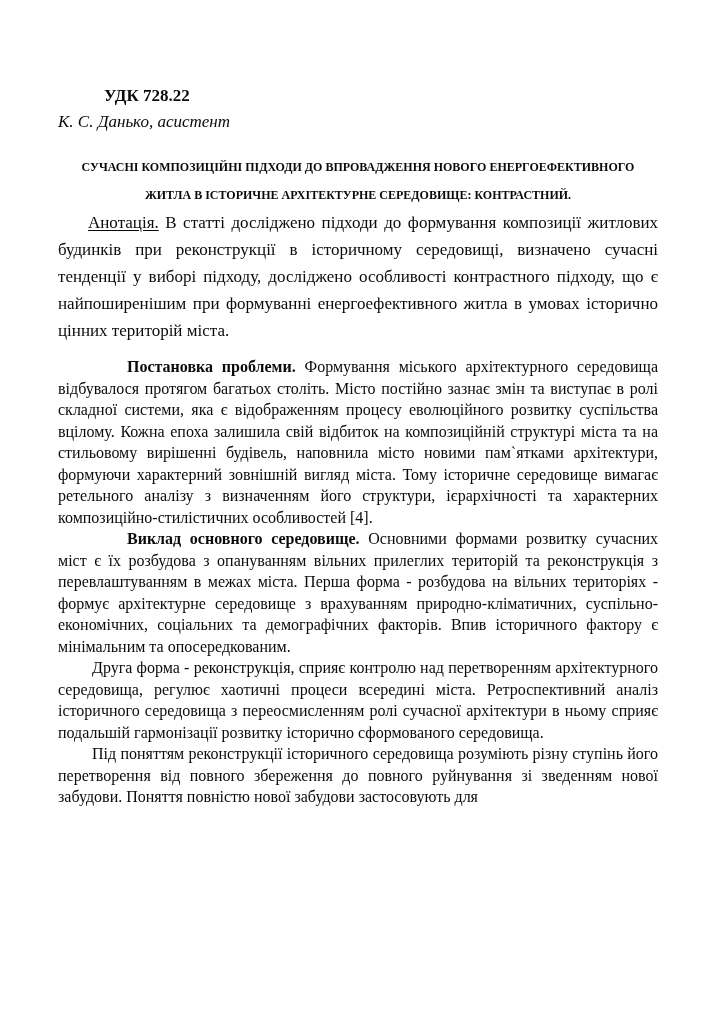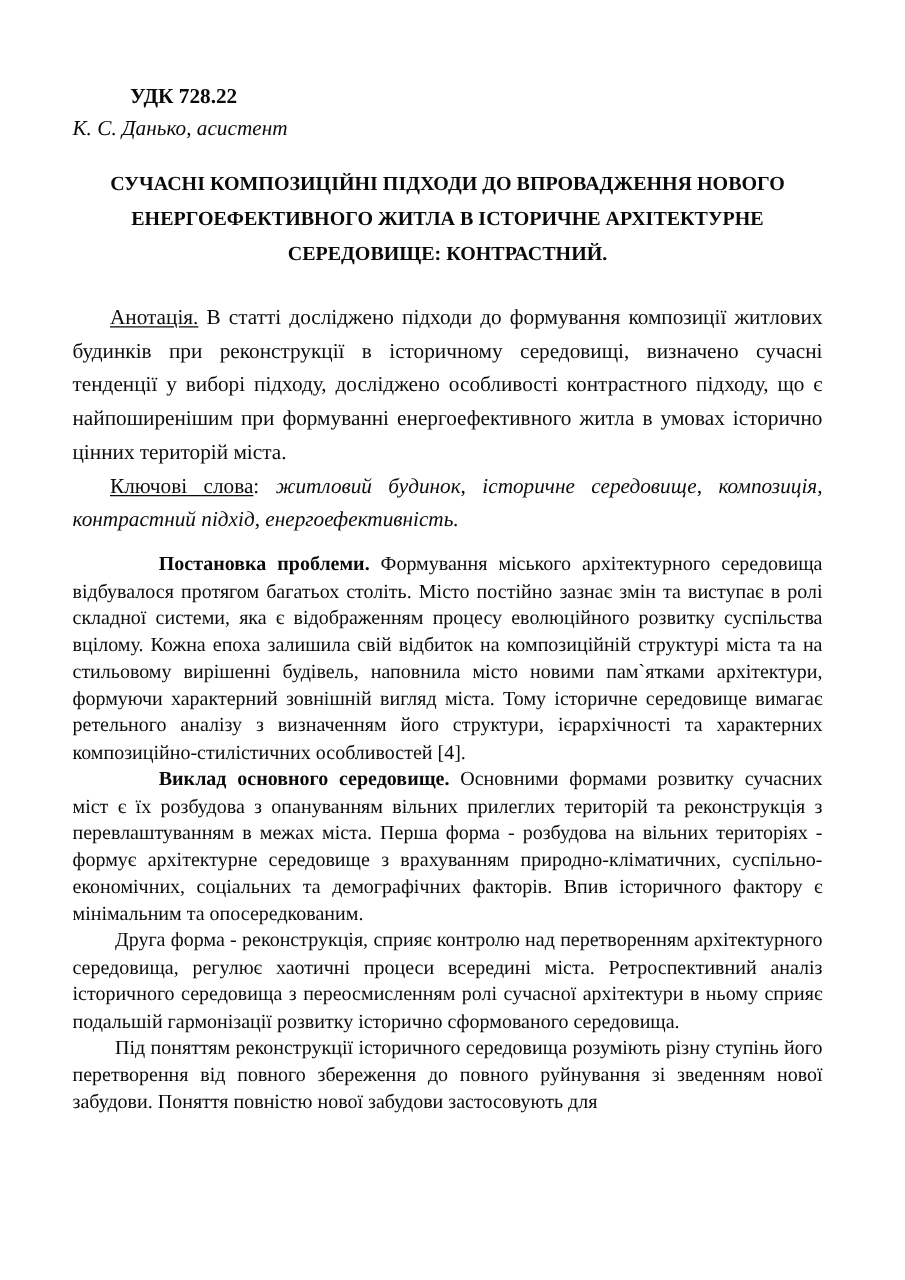--- a/index.html
+++ b/index.html
@@ -5,42 +5,42 @@
   html, body { margin: 0; padding: 0; background: #e8e8e8; }
   .page {
     position: relative;
     width: 724px;
     height: 1024px;
     margin: 0 auto;
     background: #ffffff;
     color: #0a0a0a;
     font-family: "Liberation Serif", "DejaVu Serif", serif;
     box-sizing: border-box;
-    padding: 64px 66px 0 58px;
+    padding: 83px 66px 0 58px;
     overflow: hidden;
   }
   .udc {
     font-weight: bold;
     font-size: 17px;
     line-height: 26px;
     margin-left: 46px;
   }
   .byline {
     font-style: italic;
     font-size: 17px;
     line-height: 26px;
     text-align: left;
     white-space: nowrap;
   }
   .title {
-    font-size: 16px;
+    font-size: 12px;
     font-weight: bold;
     text-align: center;
     line-height: 28px;
-    margin: 18px 4px 22px 4px;
+    margin: 18px 4px 0 4px;
   }
   p { margin: 0; }
   .abstract {
     font-size: 17px;
     line-height: 27px;
     text-align: justify;
     text-indent: 30px;
   }
   .kw-italic { font-style: italic; }
   .lead-underline { text-decoration: underline; text-underline-offset: 2px; }
@@ -61,22 +61,20 @@
   <div class="udc">УДК 728.22</div>
 
   <div class="byline">К. С. Данько, асистент</div>
 
 
   <h1 class="title">СУЧАСНІ КОМПОЗИЦІЙНІ ПІДХОДИ ДО ВПРОВАДЖЕННЯ НОВОГО ЕНЕРГОЕФЕКТИВНОГО ЖИТЛА В ІСТОРИЧНЕ АРХІТЕКТУРНЕ СЕРЕДОВИЩЕ: КОНТРАСТНИЙ.</h1>
 
   <p class="abstract"><span class="lead-underline">Анотація.</span>
     <span>В статті досліджено підходи до формування композиції житлових будинків при реконструкції в історичному середовищі, визначено сучасні тенденції у виборі підходу, досліджено особливості контрастного підходу, що є найпоширенішим при формуванні енергоефективного житла в умовах історично цінних територій міста.</span></p>
 
-  <p class="abstract"><span class="lead-underline">Ключові слова</span><span>:</span>
-    <span class="kw-italic">житловий будинок, історичне середовище, композиція, контрастний підхід, енергоефективність.</span></p>
 
   <p class="body-par first-body"><span class="lead-bold">Постановка проблеми.</span>
     <span>Формування міського архітектурного середовища відбувалося протягом багатьох століть. Місто постійно зазнає змін та виступає в ролі складної системи, яка є відображенням процесу еволюційного розвитку суспільства вцілому. Кожна епоха залишила свій відбиток на композиційній структурі міста та на стильовому вирішенні будівель, наповнила місто новими пам`ятками архітектури, формуючи характерний зовнішній вигляд міста. Тому історичне середовище вимагає ретельного аналізу з визначенням його структури, ієрархічності та характерних композиційно-стилістичних особливостей [4].</span></p>
 
   <p class="body-par"><span class="lead-bold">Виклад основного середовище.</span>
     <span>Основними формами розвитку сучасних міст є їх розбудова з опануванням вільних прилеглих територій та реконструкція з перевлаштуванням в межах міста. Перша форма - розбудова на вільних територіях - формує архітектурне середовище з врахуванням природно-кліматичних, суспільно-економічних, соціальних та демографічних факторів. Впив історичного фактору є мінімальним та опосередкованим.</span></p>
 
   <p class="body-par"><span>Друга форма - реконструкція, сприяє контролю над перетворенням архітектурного середовища, регулює хаотичні процеси всередині міста. Ретроспективний аналіз історичного середовища з переосмисленням ролі сучасної архітектури в ньому сприяє подальшій гармонізації розвитку історично сформованого середовища.</span></p>
 
   <p class="body-par"><span>Під поняттям реконструкції історичного середовища розуміють різну ступінь його перетворення від повного збереження до повного руйнування зі зведенням нової забудови. Поняття повністю нової забудови застосовують для</span></p>

